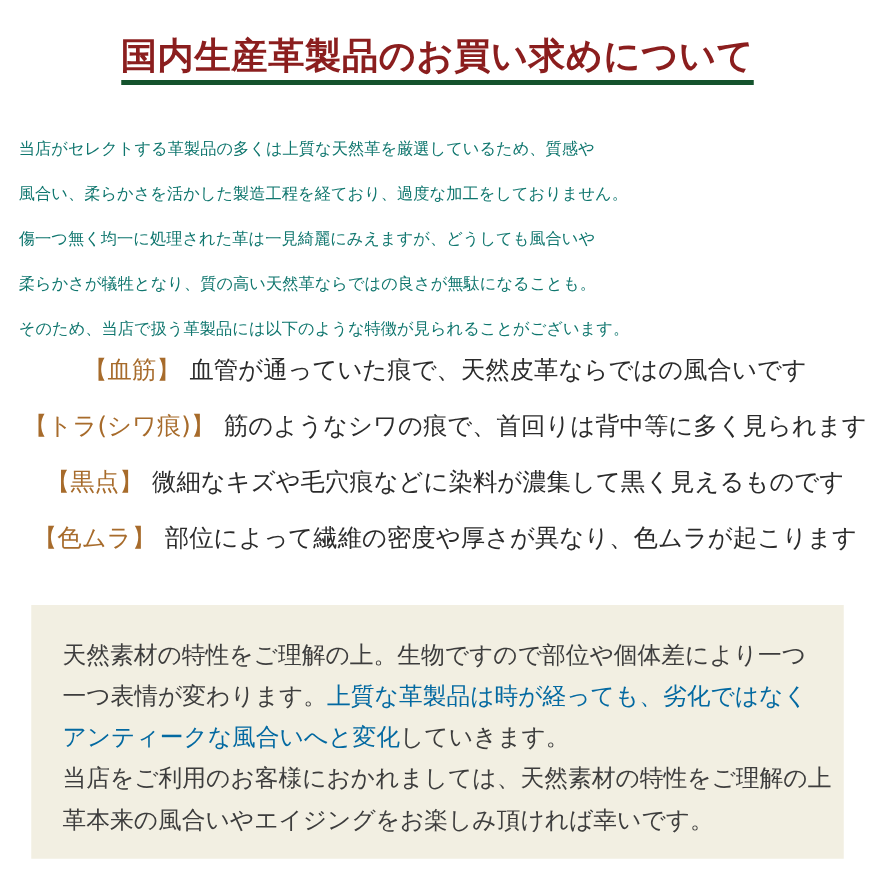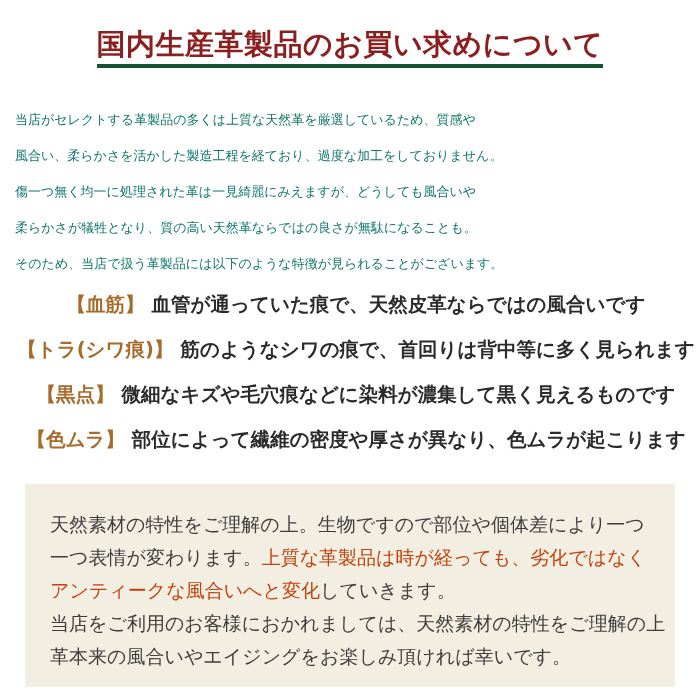--- a/index.html
+++ b/index.html
@@ -43,25 +43,25 @@
   .intro .line {
     white-space: nowrap;
   }
   
   .features {
     margin-top: 0;
   }
   .feature-line {
     height: 45px;
     display: flex;
-    align-items: center;
+    align-items: flex-start;
     justify-content: center;
     font-family: "DejaVu Sans", "Liberation Sans", sans-serif;
     font-size: 19.5px;
-    font-weight: 700;
+    font-weight: 400;
     color: #2b2b2b;
     white-space: nowrap;
     margin-left: 12px;
   }
   .feature-label {
     color: #a76b2b;
     margin-right: 7px;
   }
   
   .note-box {
@@ -72,21 +72,21 @@
     background: #f2efe2;
     padding: 24px 20px 0 25px;
   }
   .note-box .nline {
     font-size: 19px;
     line-height: 33px;
     color: #3d3d3d;
     white-space: nowrap;
   }
   .note-red {
-    color: #c2410c;
+    color: #0369a1;
   }
 </style>
 </head>
 <body>
 
 <div class="page">
 
   <div class="title-wrap">
     <h1 class="page-title">国内生産革製品のお買い求めについて</h1>
   </div>

